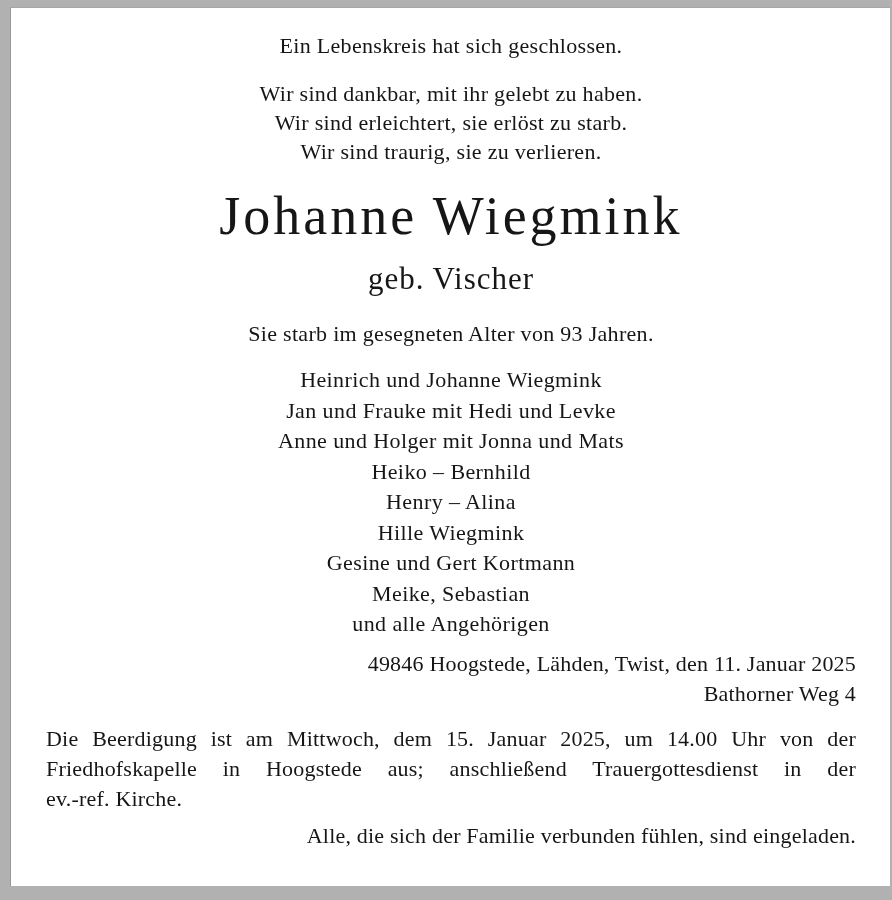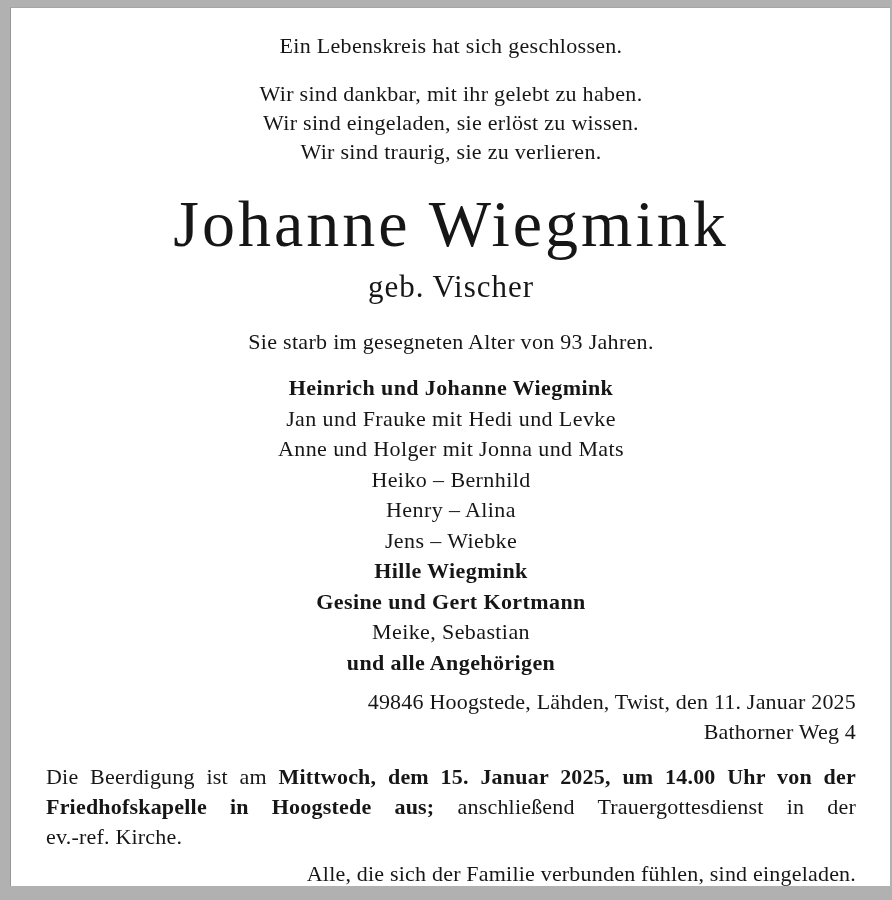--- a/index.html
+++ b/index.html
@@ -30,22 +30,22 @@
     line-height: 28px;
     letter-spacing: 0.3px;
   }
   .verse {
     margin-top: 19px;
     font-size: 22px;
     line-height: 29px;
     letter-spacing: 0.3px;
   }
   .deceased-name {
-    margin-top: 20px;
-    font-size: 66px;
+    margin-top: 12px;
+    font-size: 54px;
     line-height: 76px;
     letter-spacing: 3px;
     white-space: nowrap;
   }
   .maiden-name {
     margin-top: 6px;
     font-size: 31px;
     line-height: 38px;
     letter-spacing: 1px;
   }
@@ -54,21 +54,21 @@
     font-size: 22px;
     line-height: 29px;
     letter-spacing: 0.3px;
   }
   .mourners {
     margin-top: 17px;
     font-size: 22px;
     line-height: 30.5px;
     letter-spacing: 0.4px;
   }
-  .bold { font-weight: bold; }
+  .bold { font-weight: normal; }
   .address {
     margin-top: 9px;
     font-size: 22px;
     line-height: 30px;
     letter-spacing: 0.2px;
     text-align: right;
   }
   .burial {
     margin-top: 15px;
     font-size: 22px;
@@ -90,37 +90,36 @@
 </style>
 </head>
 <body>
 
 <div class="sheet">
 
   <div class="centered opening">Ein Lebenskreis hat sich geschlossen.</div>
 
   <div class="centered verse">
     <div>Wir sind dankbar, mit ihr gelebt zu haben.</div>
-    <div>Wir sind eingeladen, sie erlöst zu wissen.</div>
+    <div>Wir sind erleichtert, sie erlöst zu starb.</div>
     <div>Wir sind traurig, sie zu verlieren.</div>
   </div>
 
   <div class="centered deceased-name">Johanne Wiegmink</div>
 
   <div class="centered maiden-name">geb. Vischer</div>
 
   <div class="centered age-line">Sie starb im gesegneten Alter von 93 Jahren.</div>
 
   <div class="centered mourners">
     <div class="bold">Heinrich und Johanne Wiegmink</div>
     <div>Jan und Frauke mit Hedi und Levke</div>
     <div>Anne und Holger mit Jonna und Mats</div>
     <div>Heiko – Bernhild</div>
     <div>Henry – Alina</div>
-    <div>Jens – Wiebke</div>
     <div class="bold">Hille Wiegmink</div>
     <div class="bold">Gesine und Gert Kortmann</div>
     <div>Meike, Sebastian</div>
     <div class="bold">und alle Angehörigen</div>
   </div>
 
   <div class="address">
     <div>49846 Hoogstede, Lähden, Twist, den 11. Januar 2025</div>
     <div>Bathorner Weg 4</div>
   </div>

